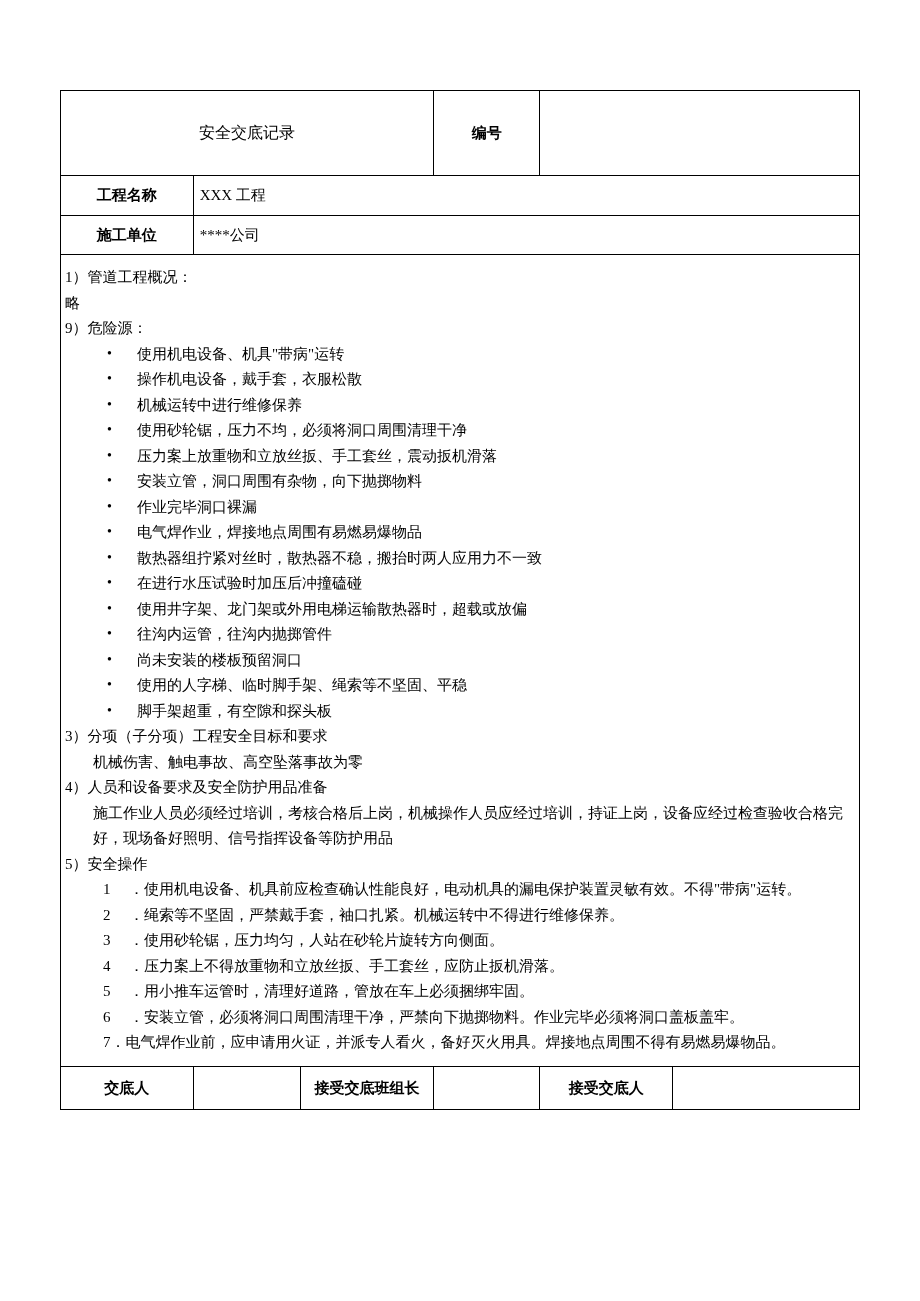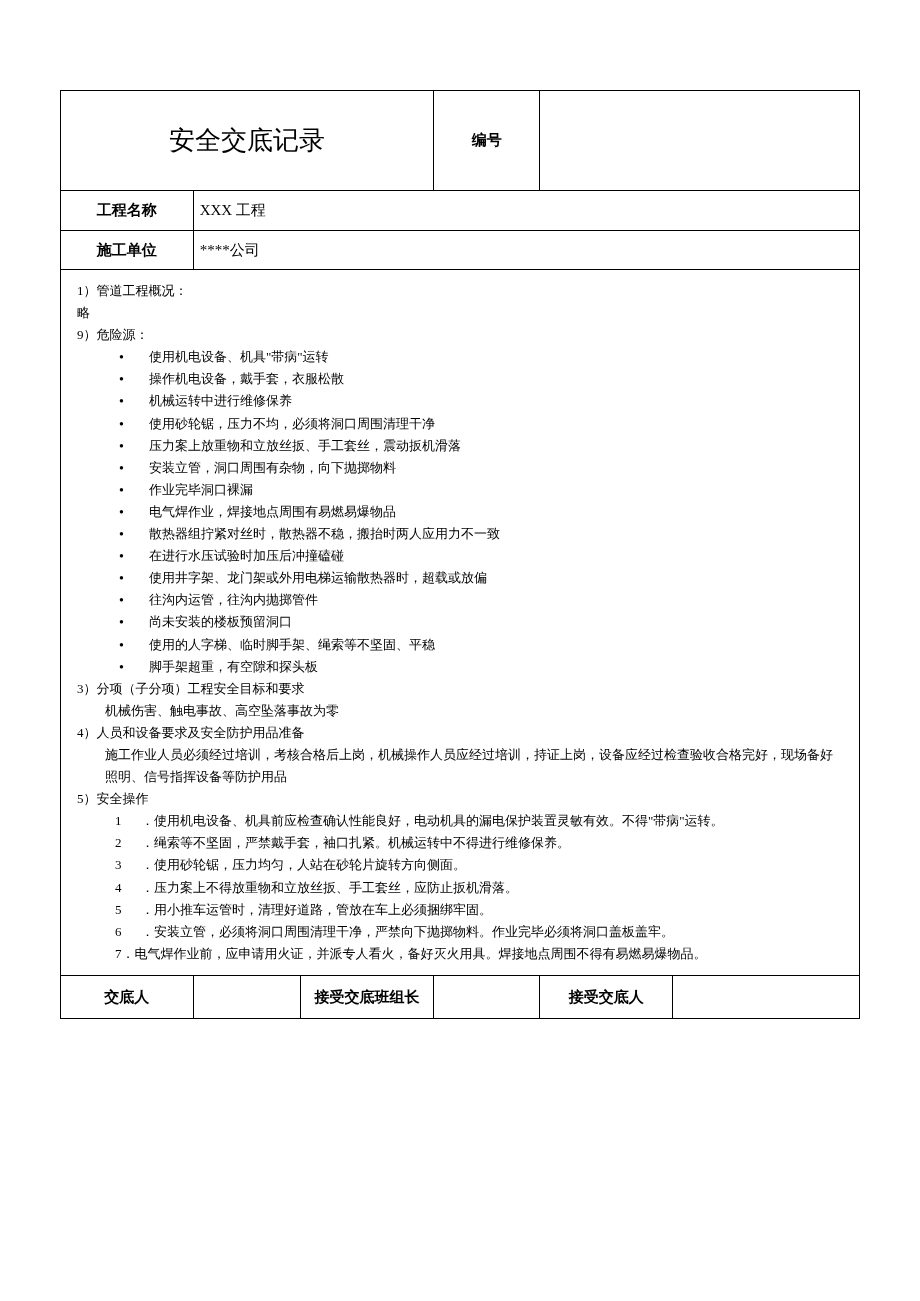--- a/index.html
+++ b/index.html
@@ -22,31 +22,31 @@
     }
     td {
       border: 1px solid #000;
       padding: 0;
       vertical-align: middle;
     }
     .cell {
       padding: 8px 6px;
     }
     .title-cell {
-      font-size: 26px;
+      font-size: 16px;
       text-align: center;
       padding: 30px 10px;
     }
     .label-center {
       text-align: center;
       font-weight: bold;
     }
     .content-block {
-      padding: 10px 16px;
-      font-size: 13px;
+      padding: 10px 4px;
+      font-size: 15px;
     }
     .content-block p {
       margin: 0;
       line-height: 1.7;
     }
     .bullet-list {
       padding-left: 42px;
     }
     .bullet-list li {
       list-style: none;

